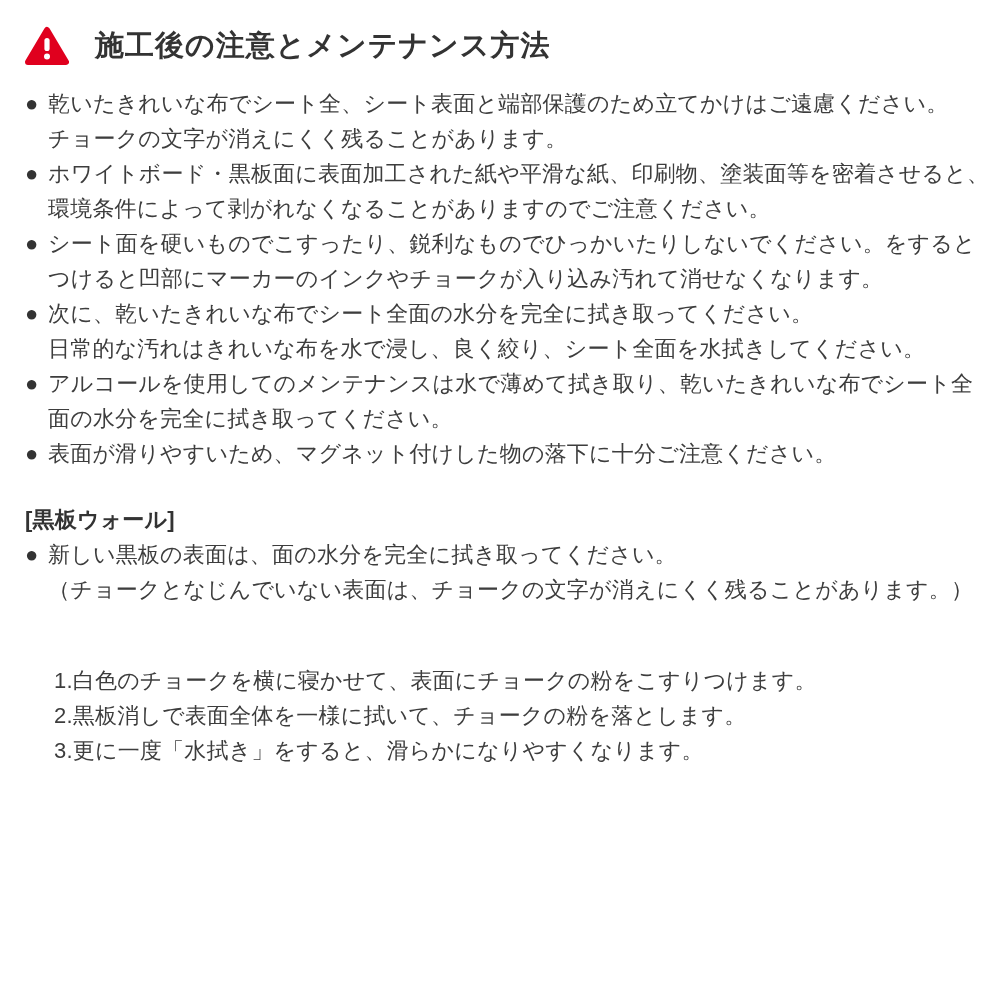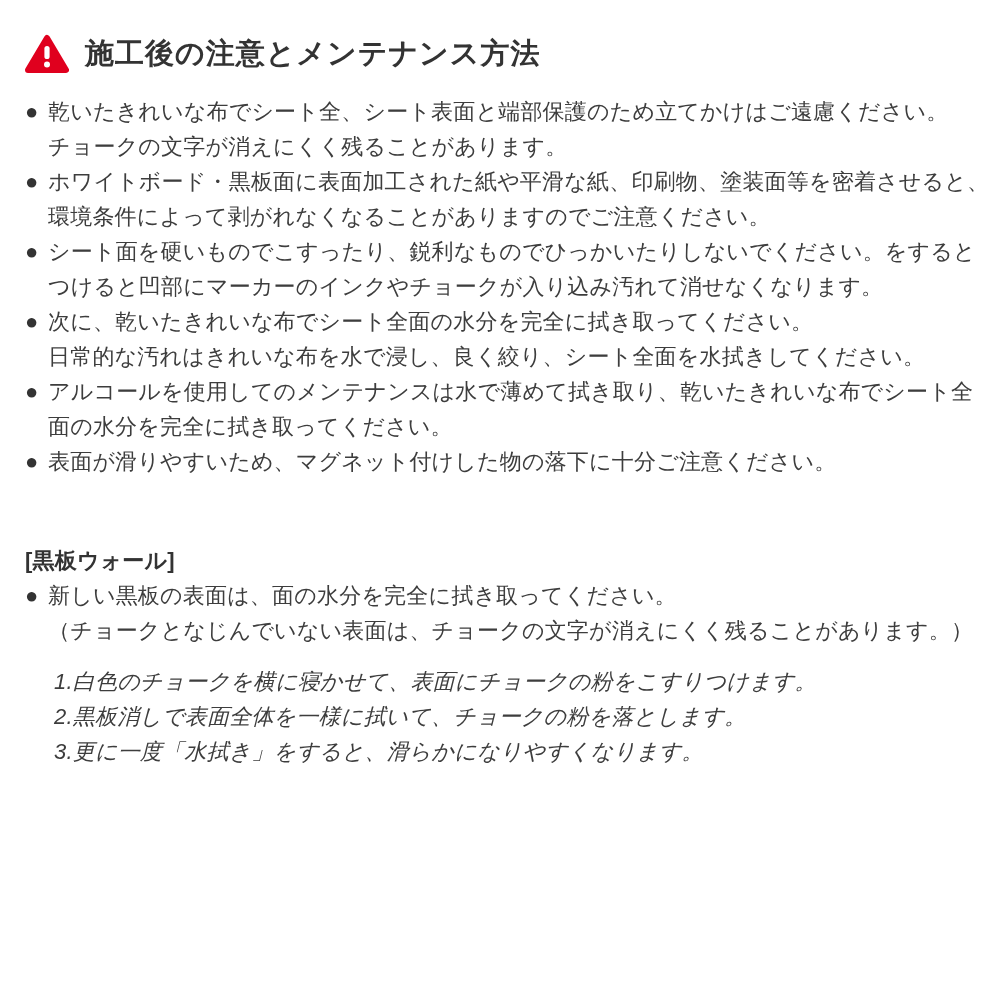--- a/index.html
+++ b/index.html
@@ -14,22 +14,22 @@
   .page {
     box-sizing: border-box;
     width: 1000px;
     height: 1000px;
     padding: 26px 0 0 25px;
     color: #3d3d3d;
   }
   .title-row {
     display: flex;
     align-items: center;
-    gap: 16px;
-    margin: 8px 0 20px 0;
+    gap: 26px;
+    margin: 0 0 20px 0;
   }
   .warn-icon svg { display: block; }
   .doc-title {
     font-size: 29px;
     font-weight: bold;
     color: #333333;
     letter-spacing: 1px;
     margin: 0;
     white-space: nowrap;
   }
@@ -50,28 +50,27 @@
     color: #333333;
   }
   .line {
     display: block;
     white-space: nowrap;
   }
   .section-heading {
     font-size: 22px;
     font-weight: bold;
     color: #333333;
-    margin: 64px 0 0 0;
+    margin: 31px 0 0 0;
     line-height: 35px;
     white-space: nowrap;
   }
   .steps {
-    margin-top: 16px;
+    margin-top: 56px;
     padding-left: 29px;
-    font-style: italic;
   }
   .step {
     line-height: 35px;
     white-space: nowrap;
   }
 </style>
 </head>
 <body>
 
 <div class="page">

